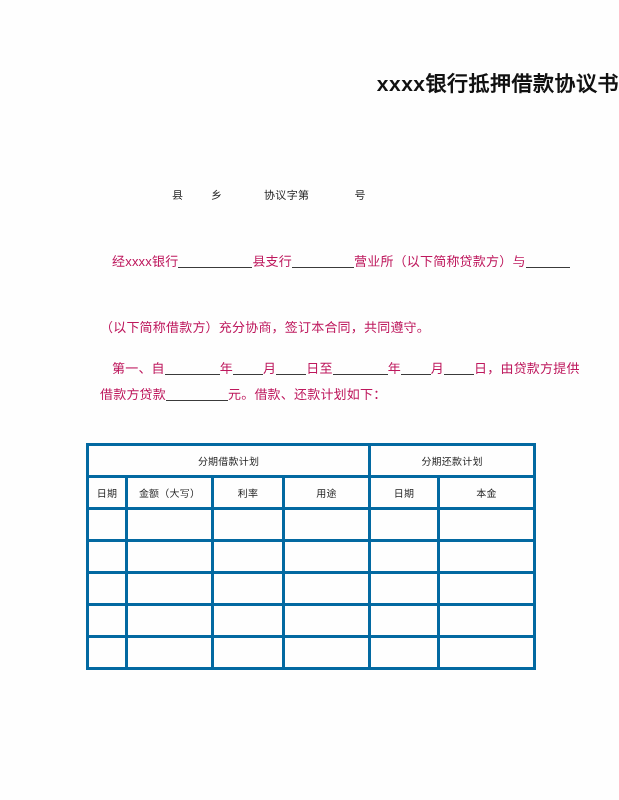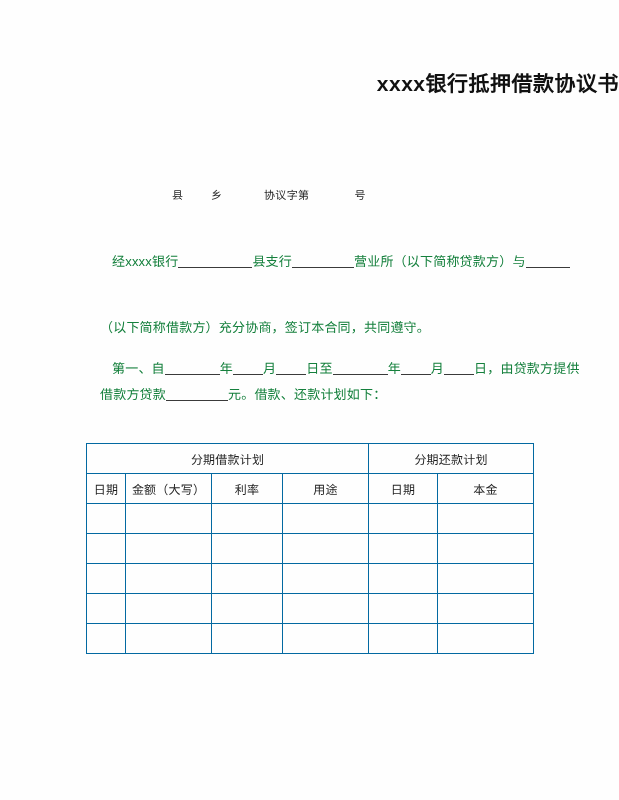--- a/index.html
+++ b/index.html
@@ -47,21 +47,21 @@
     color: #262626;
     white-space: pre;
     letter-spacing: 0.4px;
     margin-left: 17px;
   }
 
   
   .para {
     position: absolute;
     font-size: 13px;
-    color: #15803d;
+    color: #be185d;
     white-space: pre;
     letter-spacing: 0.2px;
     line-height: 20px;
   }
   .para .blank {
     display: inline-block;
     border-bottom: 1px solid #3a3a3a;
     vertical-align: -2px;
     height: 13px;
   }
@@ -81,22 +81,22 @@
   .plan-table {
     position: absolute;
     left: 86px;
     top: 443px;
     width: 447px;
     border-collapse: collapse;
     table-layout: fixed;
   }
   .plan-table td,
   .plan-table th {
-    border: 1px solid #0369a1;
-    font-size: 12px;
+    border: 3px solid #0369a1;
+    font-size: 10px;
     font-weight: normal;
     color: #1f1f1f;
     text-align: center;
     vertical-align: middle;
     padding: 0;
     letter-spacing: 0.2px;
   }
   .plan-table .group-row th { height: 29px; }
   .plan-table .col-row th   { height: 29px; }
   .plan-table tbody td      { height: 29px; }

